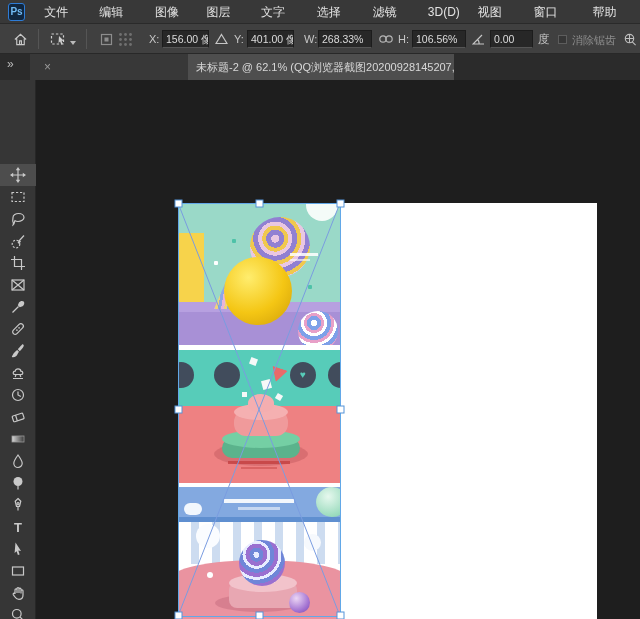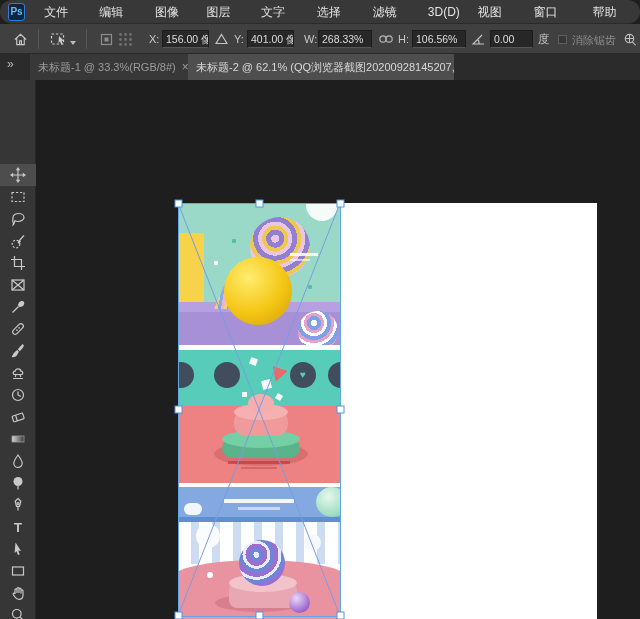--- a/index.html
+++ b/index.html
@@ -5,21 +5,21 @@
   * { margin:0; padding:0; box-sizing:border-box; }
   html,body { background:#111; }
   body { font-family:"Liberation Sans","DejaVu Sans",sans-serif; }
   #app {
     position:relative; width:640px; height:619px; overflow:hidden;
     background:#1e1e1e; color:#d6d6d6; font-size:12px;
   }
   
   .menubar { position:absolute; left:0; top:0; width:640px; height:24px;
     background:#383838; border-bottom:1px solid #2a2a2a;
-    display:flex; align-items:center;border-radius:12px; }
+    display:flex; align-items:center; }
   .ps-logo { width:18px; height:18px; margin:0 10px 0 8px; border-radius:3px;
     background:#10263f; border:1px solid #2e7cd6; color:#6fb9f2;
     font-size:10px; font-weight:bold; display:flex; align-items:center; justify-content:center; }
   .menu-item { padding:0 9px; height:24px; line-height:24px; color:#e2e2e2; font-size:12px; cursor:default; }
   
   .optionsbar { position:absolute; left:0; top:24px; width:640px; height:30px;
     background:#404040; border-bottom:1px solid #282828; }
   .opt { position:absolute; top:0; height:30px; display:flex; align-items:center; color:#cfcfcf; }
   .opt-label { font-size:11px; color:#c6c6c6; }
   .opt-field { position:absolute; top:6px; height:18px; background:#272727;
@@ -214,21 +214,20 @@
       <svg width="15" height="15" viewBox="0 0 16 16">
           <circle cx="8" cy="7" r="4.5" stroke="#c0c0c0" fill="none" stroke-width="1.2"></circle>
           <path d="M3.5 7 H12.5 M8 2.5 V11.5 M11 10.5 L14.5 14" stroke="#c0c0c0" fill="none" stroke-width="1.1"></path>
         </svg>
     </div>
   </div>
 
   <div class="tabbar">
     <span class="collapse">»</span>
     <div class="tab tab1">
-      <span>未标题-1 @ 33.3%(RGB/8#)</span>
       <span class="tab-close">×</span>
     </div>
     <div class="tab tab2">
       <span>未标题-2 @ 62.1% (QQ浏览器截图20200928145207, RGB/8#) *</span>
 
     </div>
   </div>
 
   <div class="toolbar">
     <div class="tool selected" style="top:84px">

